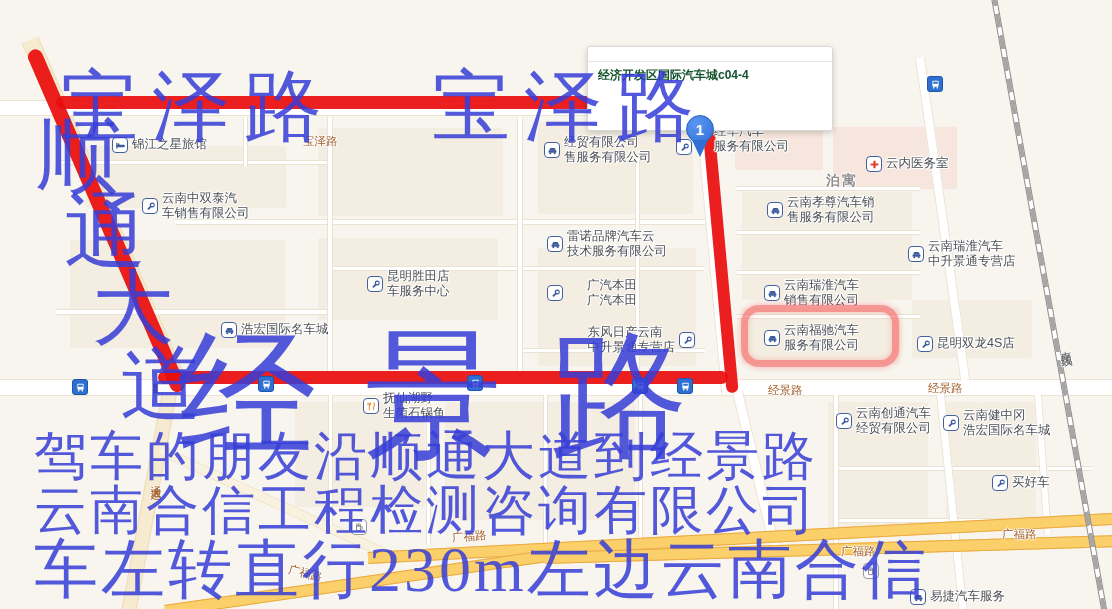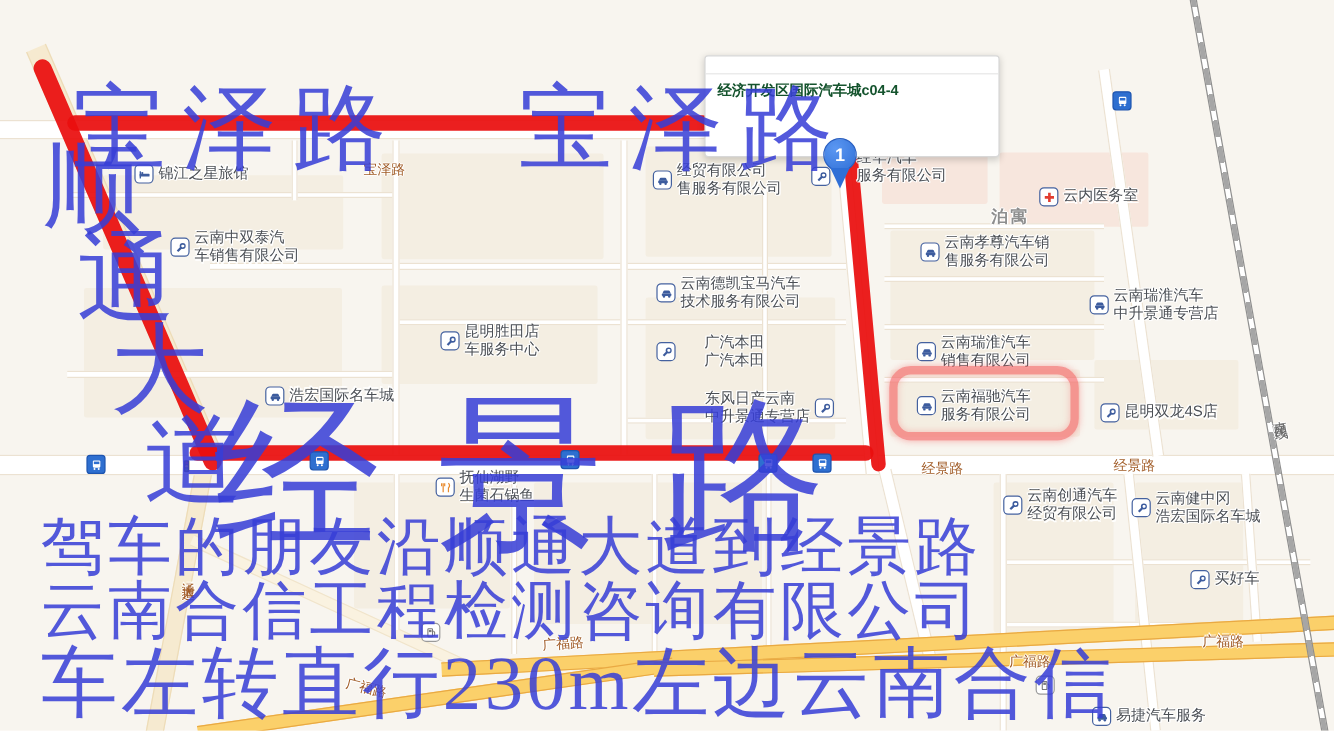--- a/index.html
+++ b/index.html
@@ -195,21 +195,21 @@
         <svg width="11" height="11" viewBox="0 0 12 12" xmlns="http://www.w3.org/2000/svg">
           <g fill="#3d5c9e">
             <path d="M2.2 6.2 L3.2 3.8 Q3.4 3.3 4 3.3 H8 Q8.6 3.3 8.8 3.8 L9.8 6.2 Z"></path>
             <rect x="1.6" y="6" width="8.8" height="2.4" rx="1"></rect>
             <circle cx="3.6" cy="8.9" r="1.1"></circle>
             <circle cx="8.4" cy="8.9" r="1.1"></circle>
           </g>
         </svg>
       </div>
       <div class="poi-label" style="left: 567px; top: 228.5px;">
-        <div>云南德凯宝马汽车</div>
+        <div>雷诺品牌汽车云</div>
         <div>技术服务有限公司</div>
       </div>
       <div class="poi-icon" style="left: 547px; top: 285px;">
         <svg width="11" height="11" viewBox="0 0 12 12" xmlns="http://www.w3.org/2000/svg">
           <g stroke="#3d5c9e" fill="none">
             <line x1="3.2" y1="9.2" x2="6.8" y2="5.6" stroke-width="2"></line>
             <circle cx="7.9" cy="4.4" r="2" stroke-width="1.5"></circle>
             <rect x="7.1" y="3.4" width="2.2" height="1.8" fill="#ffffff" stroke="none"></rect>
           </g>
         </svg>

